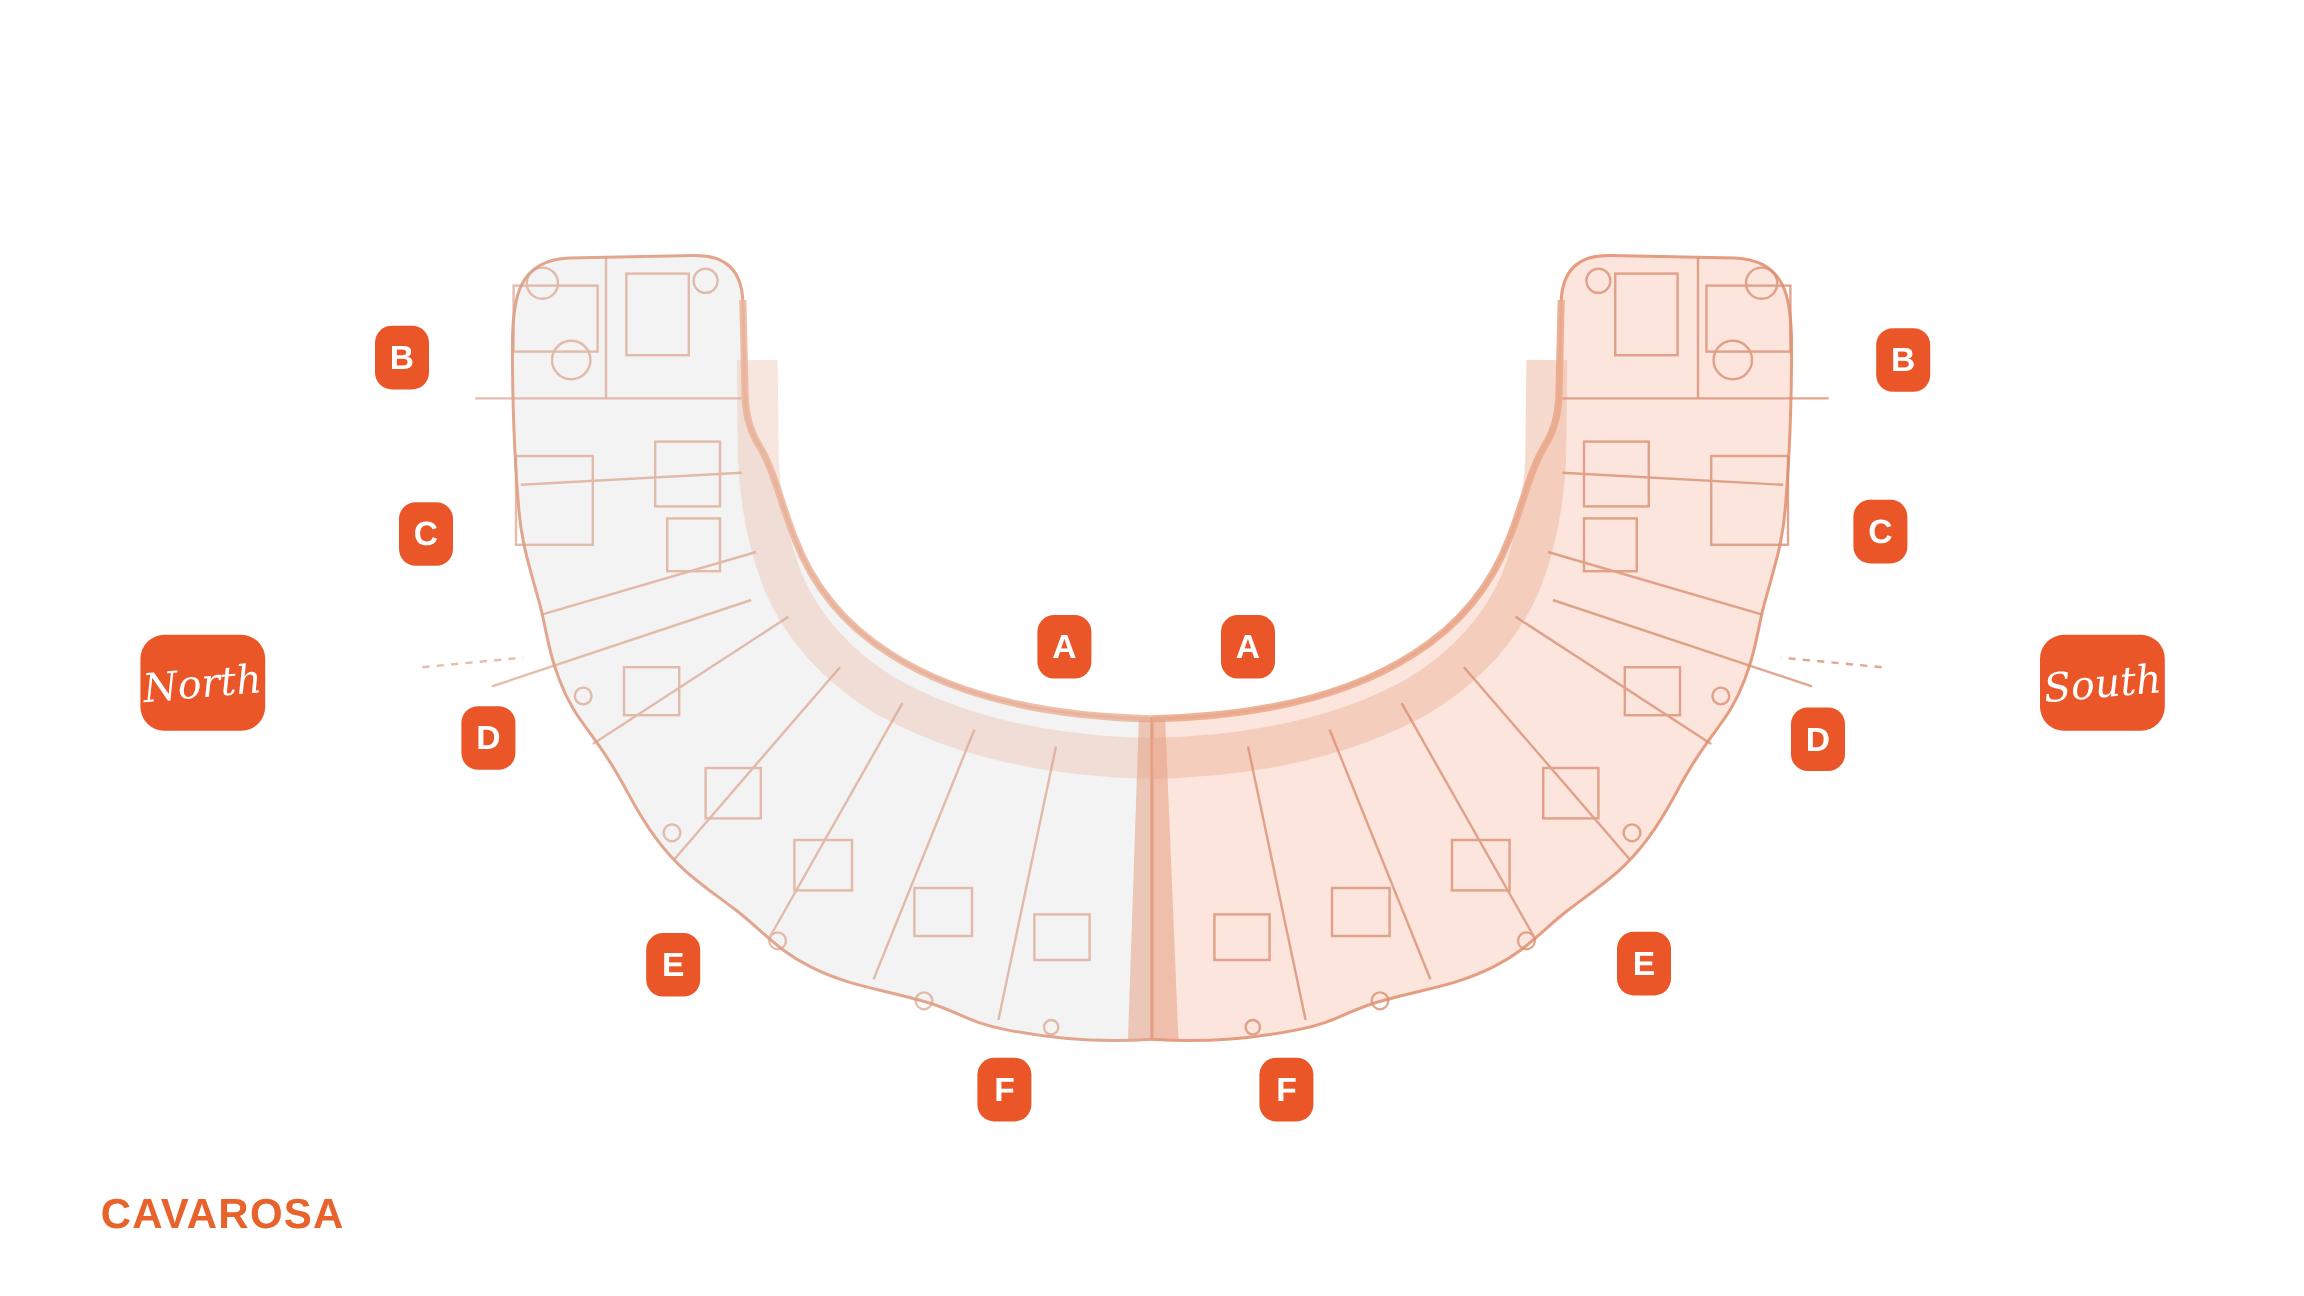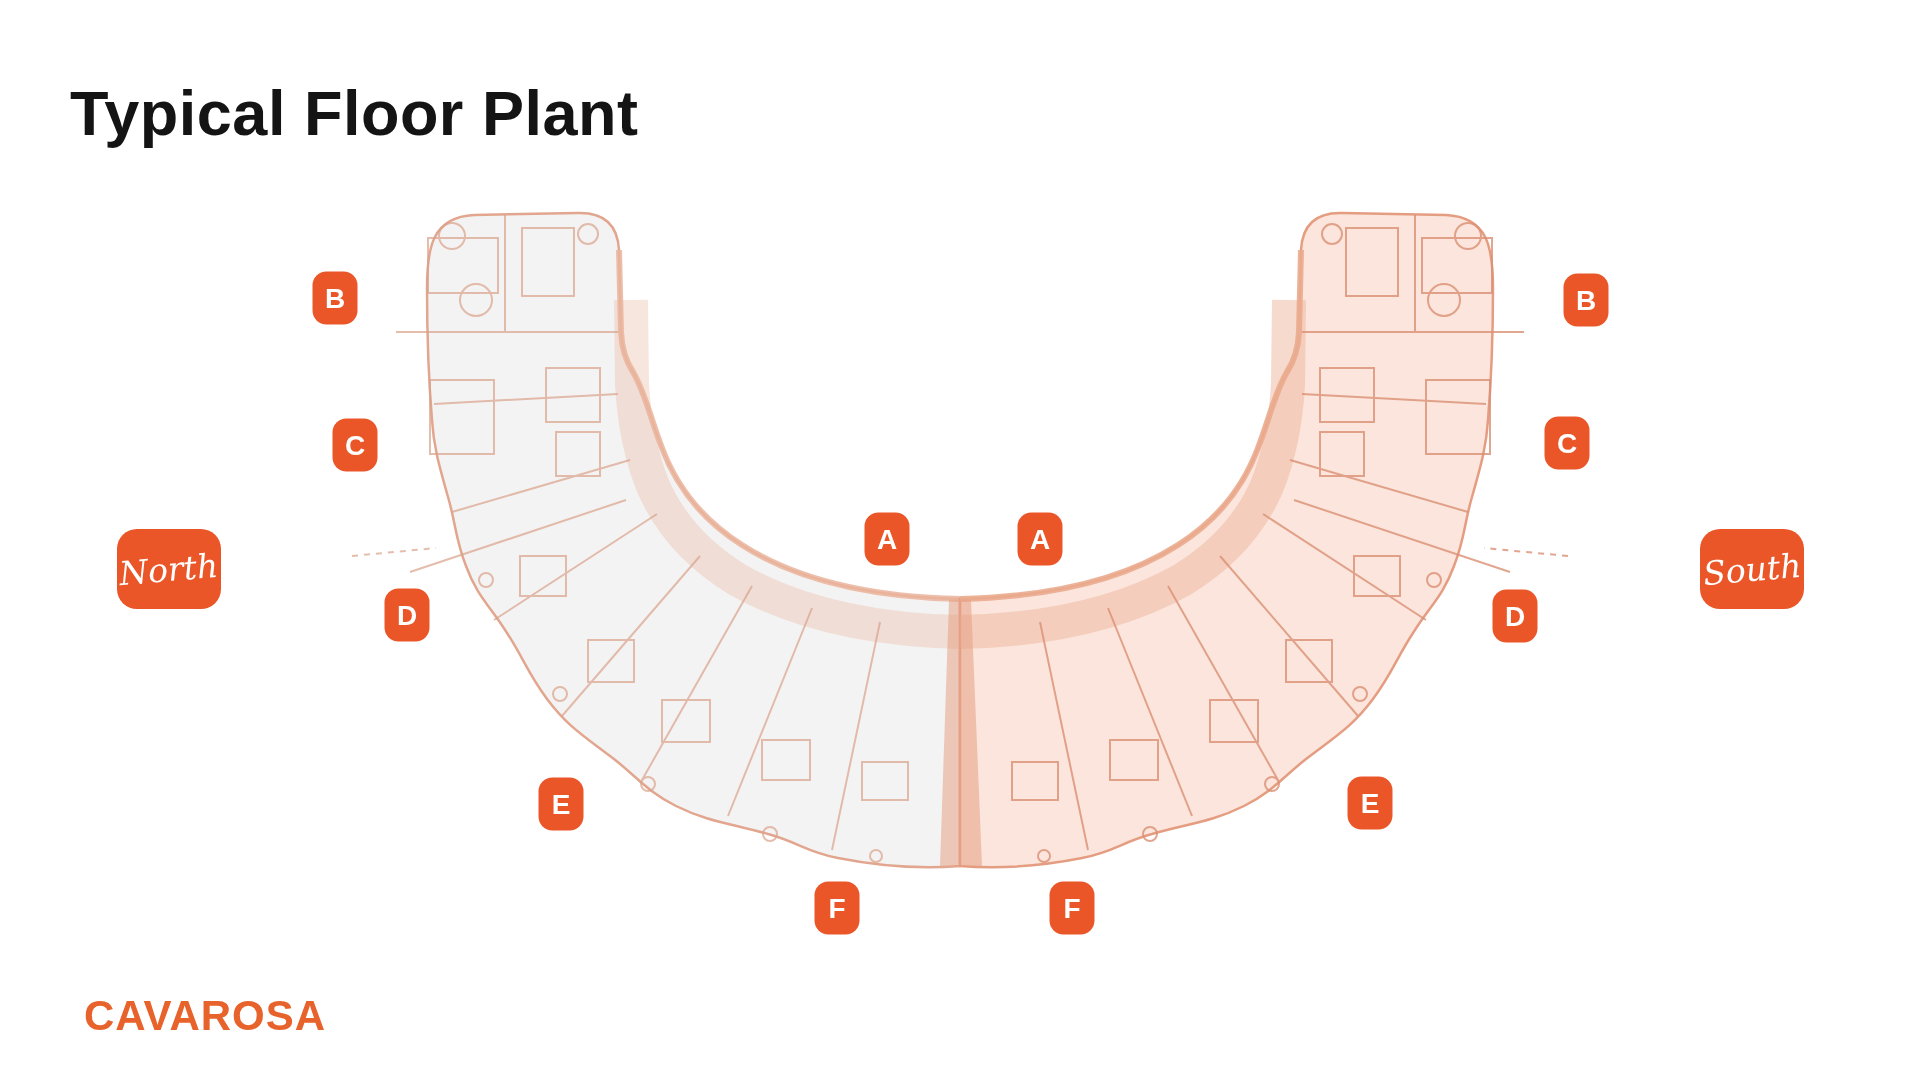--- a/index.html
+++ b/index.html
@@ -78,32 +78,31 @@
   .pos-e-south { left: 1370px; top: 803px; }
   .pos-d-south { left: 1515px; top: 616px; }
   .pos-c-south { left: 1567px; top: 443px; }
   .pos-b-south { left: 1586px; top: 300px; }
   .pos-north   { left: 169px;  top: 569px; }
   .pos-south   { left: 1752px; top: 569px; }
   .brand {
     position: absolute;
     left: 84px;
     top: 992px;
-    font-size: 42px;
+    font-size: 35px;
     font-weight: bold;
     letter-spacing: 1px;
     color: #e8632c;
   }
 </style>
 </head>
 <body>
 
 <div class="stage">
 
-  <h1 class="page-title">Typical Floor Plant</h1>
 
   <svg class="plan-svg" viewBox="0 0 1920 1080" xmlns="http://www.w3.org/2000/svg">
     <defs>
       <path id="wing-outline" d="M960 866
         C920 869 878 866 838 858
         C806 852 798 842 768 834
         C734 824 708 822 676 806
         C648 792 638 778 614 759
         C584 736 568 727 547 699
         C527 672 524 659 507 633

